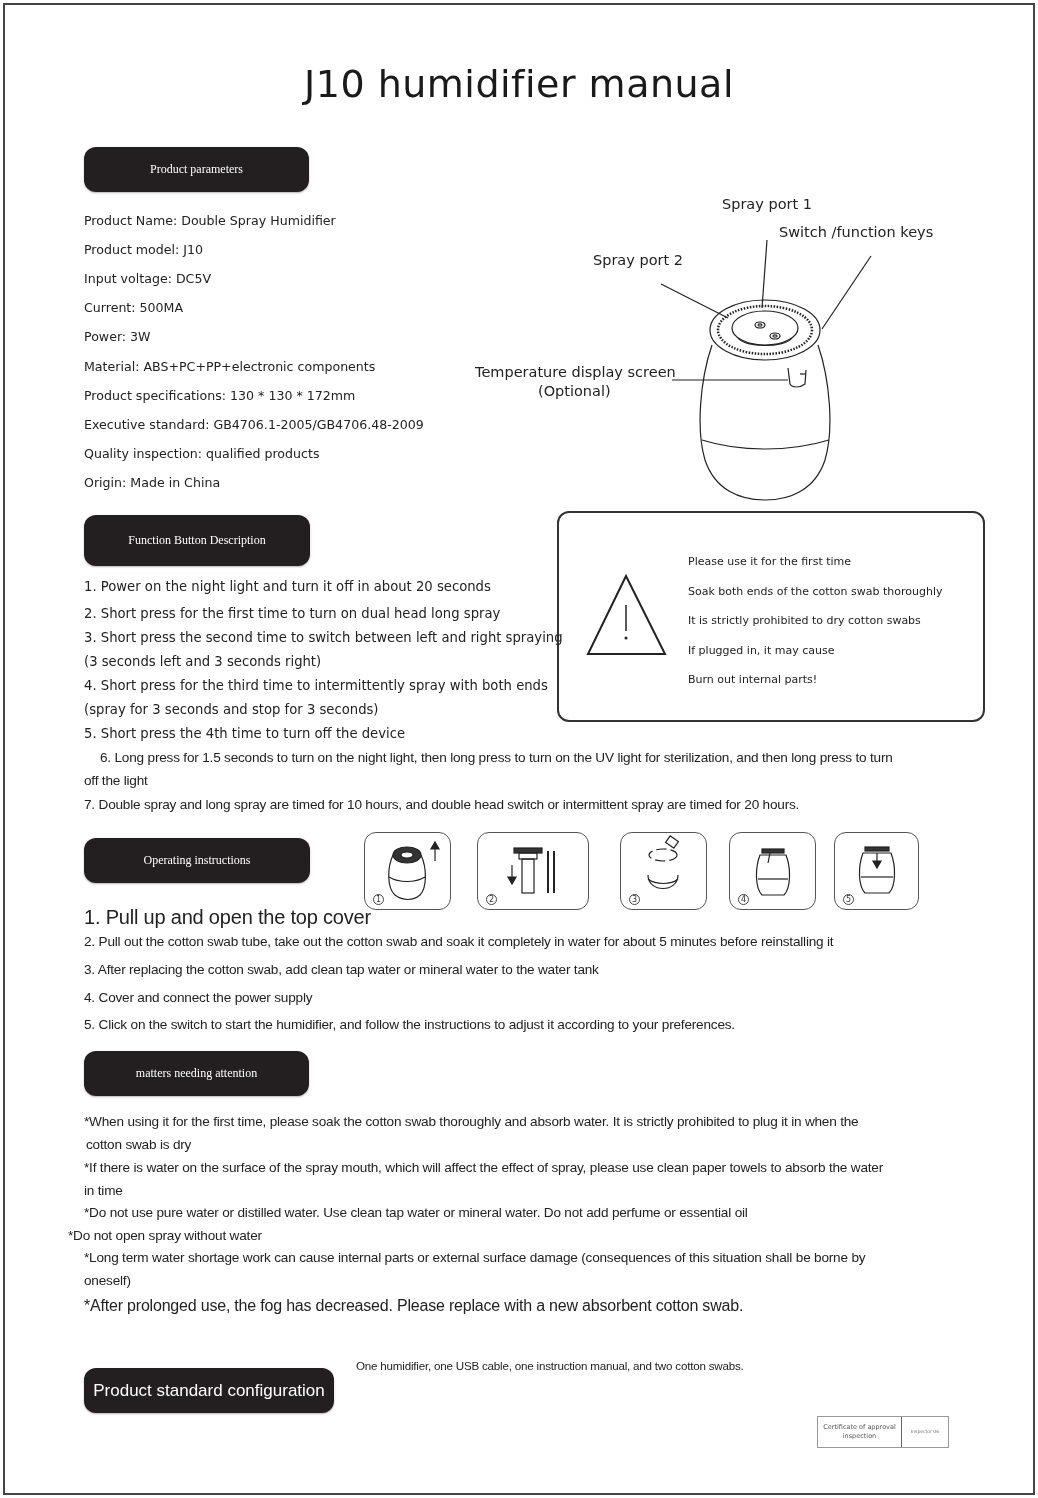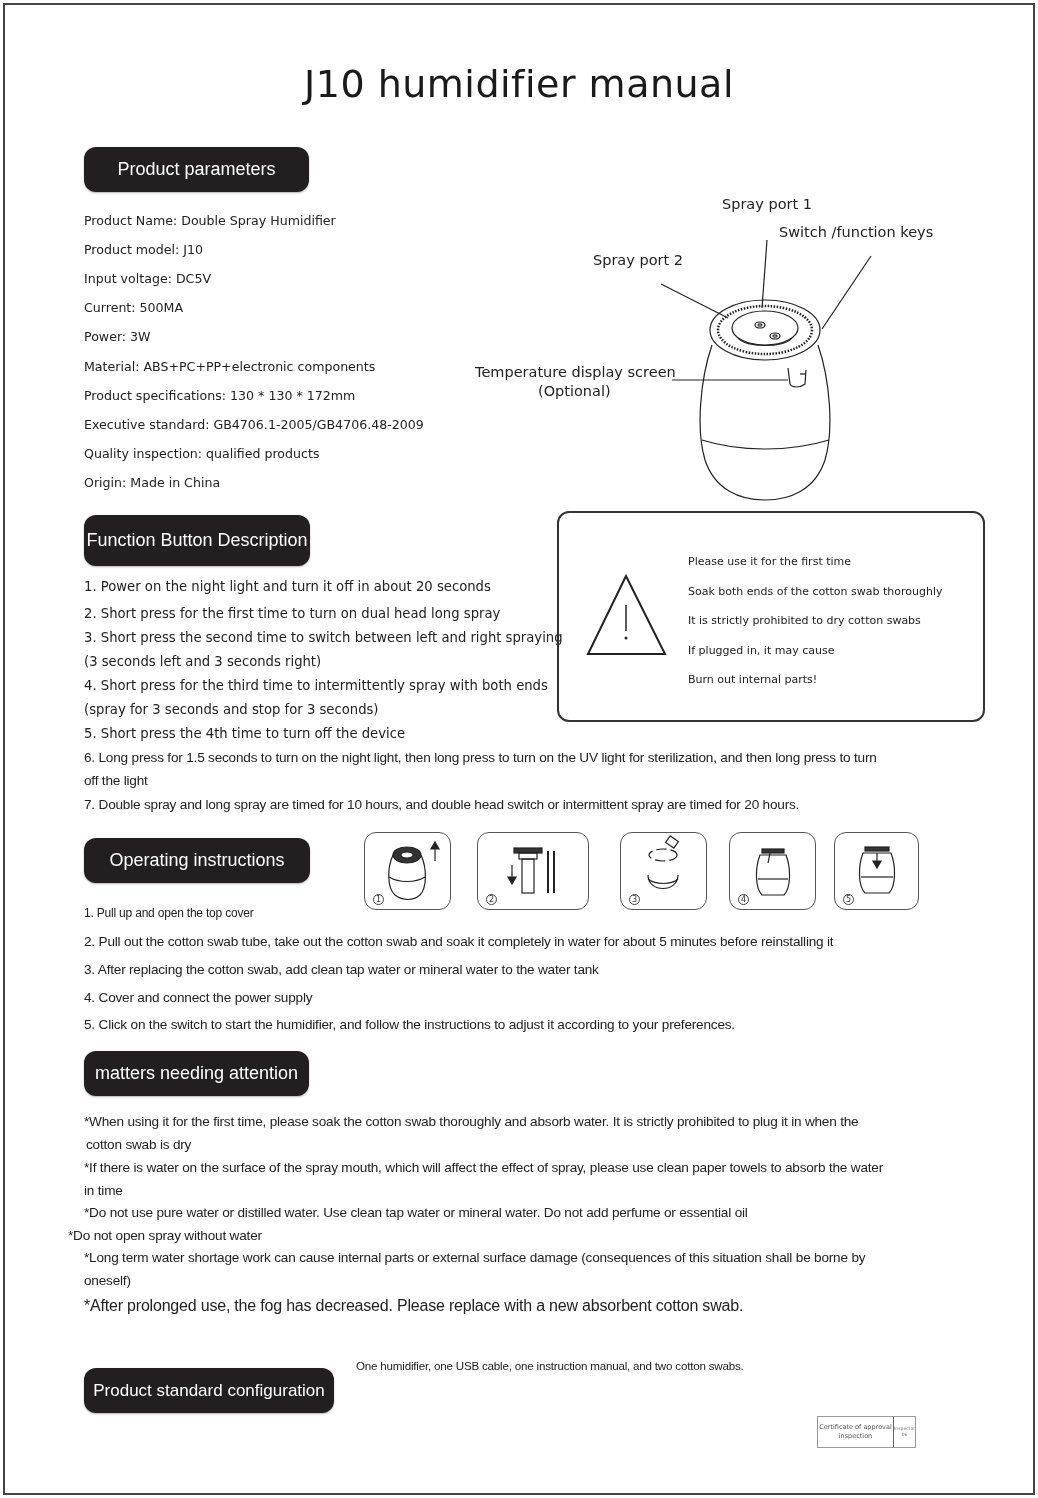--- a/index.html
+++ b/index.html
@@ -1,29 +1,29 @@
 <!DOCTYPE html>
 <html><head>
 <meta charset="utf-8">
 <style>
   * { box-sizing: border-box; margin: 0; padding: 0; }
   html, body { width: 1038px; height: 1498px; background: #ffffff; overflow: hidden; }
   body { position: relative; font-family: "DejaVu Sans", "Liberation Sans", sans-serif; color: #1a1a1a; }
   .page-border { position: absolute; left: 3px; top: 3px; width: 1032px; height: 1492px; border: 2px solid #444; }
   .abs { position: absolute; white-space: nowrap; }
   .title { left: 0; width: 1038px; top: 62px; text-align: center; font-size: 38px; letter-spacing: 0.5px; color: #1a1a1a; font-family: "DejaVu Sans", sans-serif; }
-  .pill { position: absolute; background: #231f20; color: #fff; border-radius: 12px; font-size: 18px; display: flex; align-items: center; justify-content: center; box-shadow: 0 1px 2px rgba(0,0,0,0.3); font-family: Liberation Sans, sans-serif; }
+  .pill { position: absolute; background: #231f20; color: #fff; border-radius: 12px; font-size: 12px; display: flex; align-items: center; justify-content: center; box-shadow: 0 1px 2px rgba(0,0,0,0.3); font-family: Liberation Serif, serif; }
   .txt { position: absolute; font-size: 12.6px; color: #222; white-space: nowrap; }
   .narrow { font-family: "Liberation Sans", sans-serif; font-size: 13.6px; letter-spacing: -0.2px; }
   .lbl { position: absolute; font-size: 14.5px; color: #222; white-space: nowrap; }
   .warn-box { position: absolute; left: 557px; top: 511px; width: 428px; height: 211px; border: 2px solid #333; border-radius: 12px; }
   .warn-line { position: absolute; left: 129px; font-size: 11px; color: #222; white-space: nowrap; }
   .step-box { position: absolute; border: 1.5px solid #555; border-radius: 12px; background: #fff; }
   .step-num { position: absolute; left: 8px; bottom: 4px; width: 11px; height: 11px; border: 1px solid #444; border-radius: 50%; font-size: 8px; line-height: 9px; text-align: center; color: #333; }
-  .cert { position: absolute; left: 817px; top: 1416px; width: 99px; height: 32px; border: 1px solid #999; display: flex; }
+  .cert { position: absolute; left: 817px; top: 1416px; width: 132px; height: 32px; border: 1px solid #999; display: flex; }
   .cert-a { width: 84px; border-right: 1.5px solid #666; font-size: 6.5px; text-align: center; color: #555; display: flex; align-items: center; justify-content: center; line-height: 9px; white-space: normal; }
   .cert-b { flex: 1; font-size: 4.5px; text-align: center; color: #777; display: flex; align-items: center; justify-content: center; line-height: 6px; white-space: normal; }
 </style>
 </head>
 <body>
 
 <div class="page-border"></div>
 
 <div class="abs title">J10 humidifier manual</div>
 
@@ -78,21 +78,21 @@
 <div class="pill" style="left:84px;top:515px;width:226px;height:51px;">Function Button Description</div>
 
 <div>
   <div class="txt" style="left:84px;top:579px;font-size:13.2px;">1. Power on the night light and turn it off in about 20 seconds</div>
   <div class="txt" style="left:84px;top:606px;font-size:13.2px;">2. Short press for the first time to turn on dual head long spray</div>
   <div class="txt" style="left:84px;top:630px;font-size:13.2px;">3. Short press the second time to switch between left and right spraying</div>
   <div class="txt" style="left:84px;top:654px;font-size:13.2px;">(3 seconds left and 3 seconds right)</div>
   <div class="txt" style="left:84px;top:678px;font-size:13.2px;">4. Short press for the third time to intermittently spray with both ends</div>
   <div class="txt" style="left:84px;top:702px;font-size:13.2px;">(spray for 3 seconds and stop for 3 seconds)</div>
   <div class="txt" style="left:84px;top:726px;font-size:13.2px;">5. Short press the 4th time to turn off the device</div>
-  <div class="txt narrow" style="left:84px;top:750px;text-align:center;">6. Long press for 1.5 seconds to turn on the night light, then long press to turn on the UV light for sterilization, and then long press to turn</div>
+  <div class="txt narrow" style="left:100px;top:750px;text-align:center;">6. Long press for 1.5 seconds to turn on the night light, then long press to turn on the UV light for sterilization, and then long press to turn</div>
   <div class="txt narrow" style="left:84px;top:773px;">off the light</div>
   <div class="txt narrow" style="left:84px;top:797px;">7. Double spray and long spray are timed for 10 hours, and double head switch or intermittent spray are timed for 20 hours.</div>
 </div>
 
 <div class="warn-box">
   <svg class="abs" style="left:26px;top:60px;" width="84" height="86">
     <polygon points="41,3 3,81 80,81" fill="none" stroke="#222" stroke-width="2"></polygon>
     <line x1="41" y1="32" x2="41" y2="58" stroke="#222" stroke-width="1.5"></line>
     <circle cx="41" cy="65" r="1.5" fill="#222"></circle>
   </svg>
@@ -163,21 +163,21 @@
         <line x1="26" y1="44" x2="58" y2="44"></line>
         <line x1="42" y1="20" x2="42" y2="30"></line>
         <polygon points="38,28 46,28 42,35" fill="#222"></polygon>
       </g>
     </svg>
     <div class="step-num">5</div>
   </div>
 </div>
 
 <div>
-  <div class="txt narrow" style="left:84px;top:906px;font-size:12px;">1. Pull up and open the top cover</div>
+  <div class="txt narrow" style="left:84px;top:906px;font-size:20px;">1. Pull up and open the top cover</div>
   <div class="txt narrow" style="left:84px;top:934px;">2. Pull out the cotton swab tube, take out the cotton swab and soak it completely in water for about 5 minutes before reinstalling it</div>
   <div class="txt narrow" style="left:84px;top:962px;">3. After replacing the cotton swab, add clean tap water or mineral water to the water tank</div>
   <div class="txt narrow" style="left:84px;top:990px;">4. Cover and connect the power supply</div>
   <div class="txt narrow" style="left:84px;top:1017px;">5. Click on the switch to start the humidifier, and follow the instructions to adjust it according to your preferences.</div>
 </div>
 
 <div class="pill" style="left:84px;top:1051px;width:225px;height:45px;">matters needing attention</div>
 
 <div>
   <div class="txt narrow" style="left:84px;top:1114px;">*When using it for the first time, please soak the cotton swab thoroughly and absorb water. It is strictly prohibited to plug it in when the</div>

